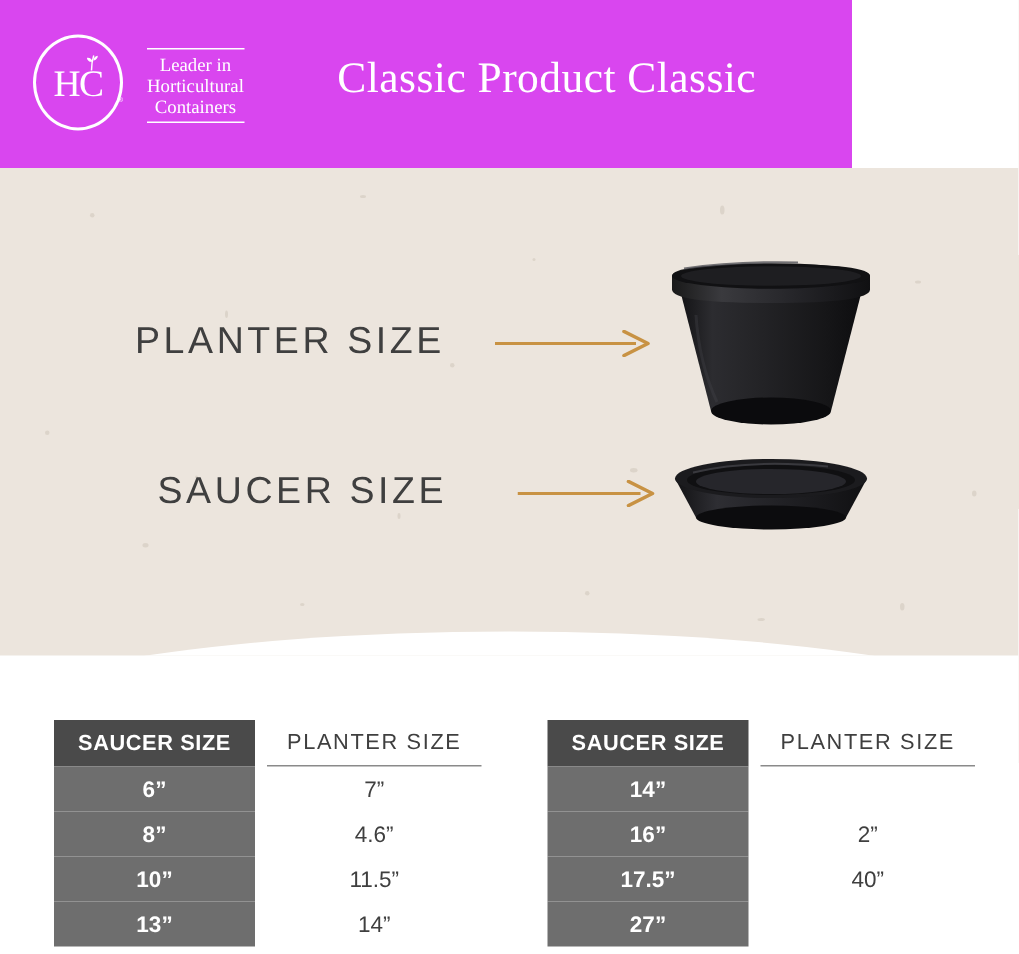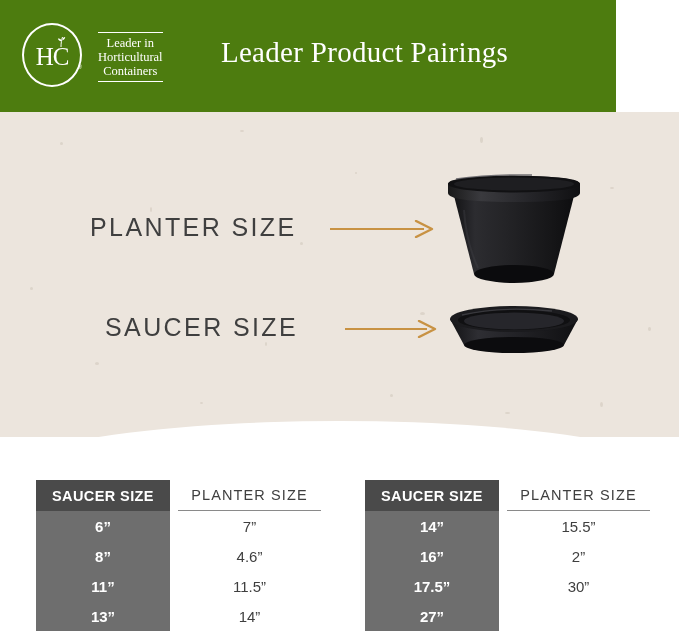--- a/index.html
+++ b/index.html
@@ -12,23 +12,23 @@
     height: 636px;
     position: relative;
     overflow: hidden;
     font-family: "Liberation Sans", sans-serif;
   }
 
   
   .header {
     position: absolute;
     left: 0; top: 0;
-    width: 616px;
+    width: 568px;
     height: 112px;
-    background: #4d7c0f;
+    background: #d946ef;
     overflow: hidden;
   }
   .logo-block {
     position: absolute;
     left: 22px; top: 22px;
     width: 180px; height: 70px;
     display: flex;
     align-items: center;
   }
   .logo-mark {
@@ -224,21 +224,21 @@
       <div class="logo-rule"></div>
       <div class="logo-lines">
         <div>Leader in</div>
         <div>Horticultural</div>
         <div>Containers</div>
       </div>
       <div class="logo-rule"></div>
     </div>
   </div>
 
-  <div class="header-title">Leader Product Pairings</div>
+  <div class="header-title">Classic Product Classic</div>
 </div>
 
 <div class="panel">
 
   <div class="speck" style="left:60px;  top:30px;  width:3px; height:3px;"></div>
   <div class="speck" style="left:150px; top:95px;  width:2px; height:5px;"></div>
   <div class="speck" style="left:240px; top:18px;  width:4px; height:2px;"></div>
   <div class="speck" style="left:300px; top:130px; width:3px; height:3px;"></div>
   <div class="speck" style="left:355px; top:60px;  width:2px; height:2px;"></div>
   <div class="speck" style="left:420px; top:200px; width:5px; height:3px;"></div>
@@ -322,49 +322,48 @@
     <div class="cell-saucer">6”</div>
     <div class="cell-gap"></div>
     <div class="cell-planter">7”</div>
   </div>
   <div class="tbl-row">
     <div class="cell-saucer">8”</div>
     <div class="cell-gap"></div>
     <div class="cell-planter">4.6”</div>
   </div>
   <div class="tbl-row">
-    <div class="cell-saucer">11”</div>
+    <div class="cell-saucer">10”</div>
     <div class="cell-gap"></div>
     <div class="cell-planter">11.5”</div>
   </div>
   <div class="tbl-row">
     <div class="cell-saucer">13”</div>
     <div class="cell-gap"></div>
     <div class="cell-planter">14”</div>
   </div>
 </div>
 
 <div class="table table-right">
   <div class="tbl-row tbl-head">
     <div class="cell-saucer">SAUCER SIZE</div>
     <div class="cell-gap"></div>
     <div class="cell-planter">PLANTER SIZE</div>
   </div>
   <div class="tbl-row">
     <div class="cell-saucer">14”</div>
     <div class="cell-gap"></div>
-    <div class="cell-planter">15.5”</div>
   </div>
   <div class="tbl-row">
     <div class="cell-saucer">16”</div>
     <div class="cell-gap"></div>
     <div class="cell-planter">2”</div>
   </div>
   <div class="tbl-row">
     <div class="cell-saucer">17.5”</div>
     <div class="cell-gap"></div>
-    <div class="cell-planter">30”</div>
+    <div class="cell-planter">40”</div>
   </div>
   <div class="tbl-row">
     <div class="cell-saucer">27”</div>
     <div class="cell-gap"></div>
   </div>
 </div>
 
 </body></html>

